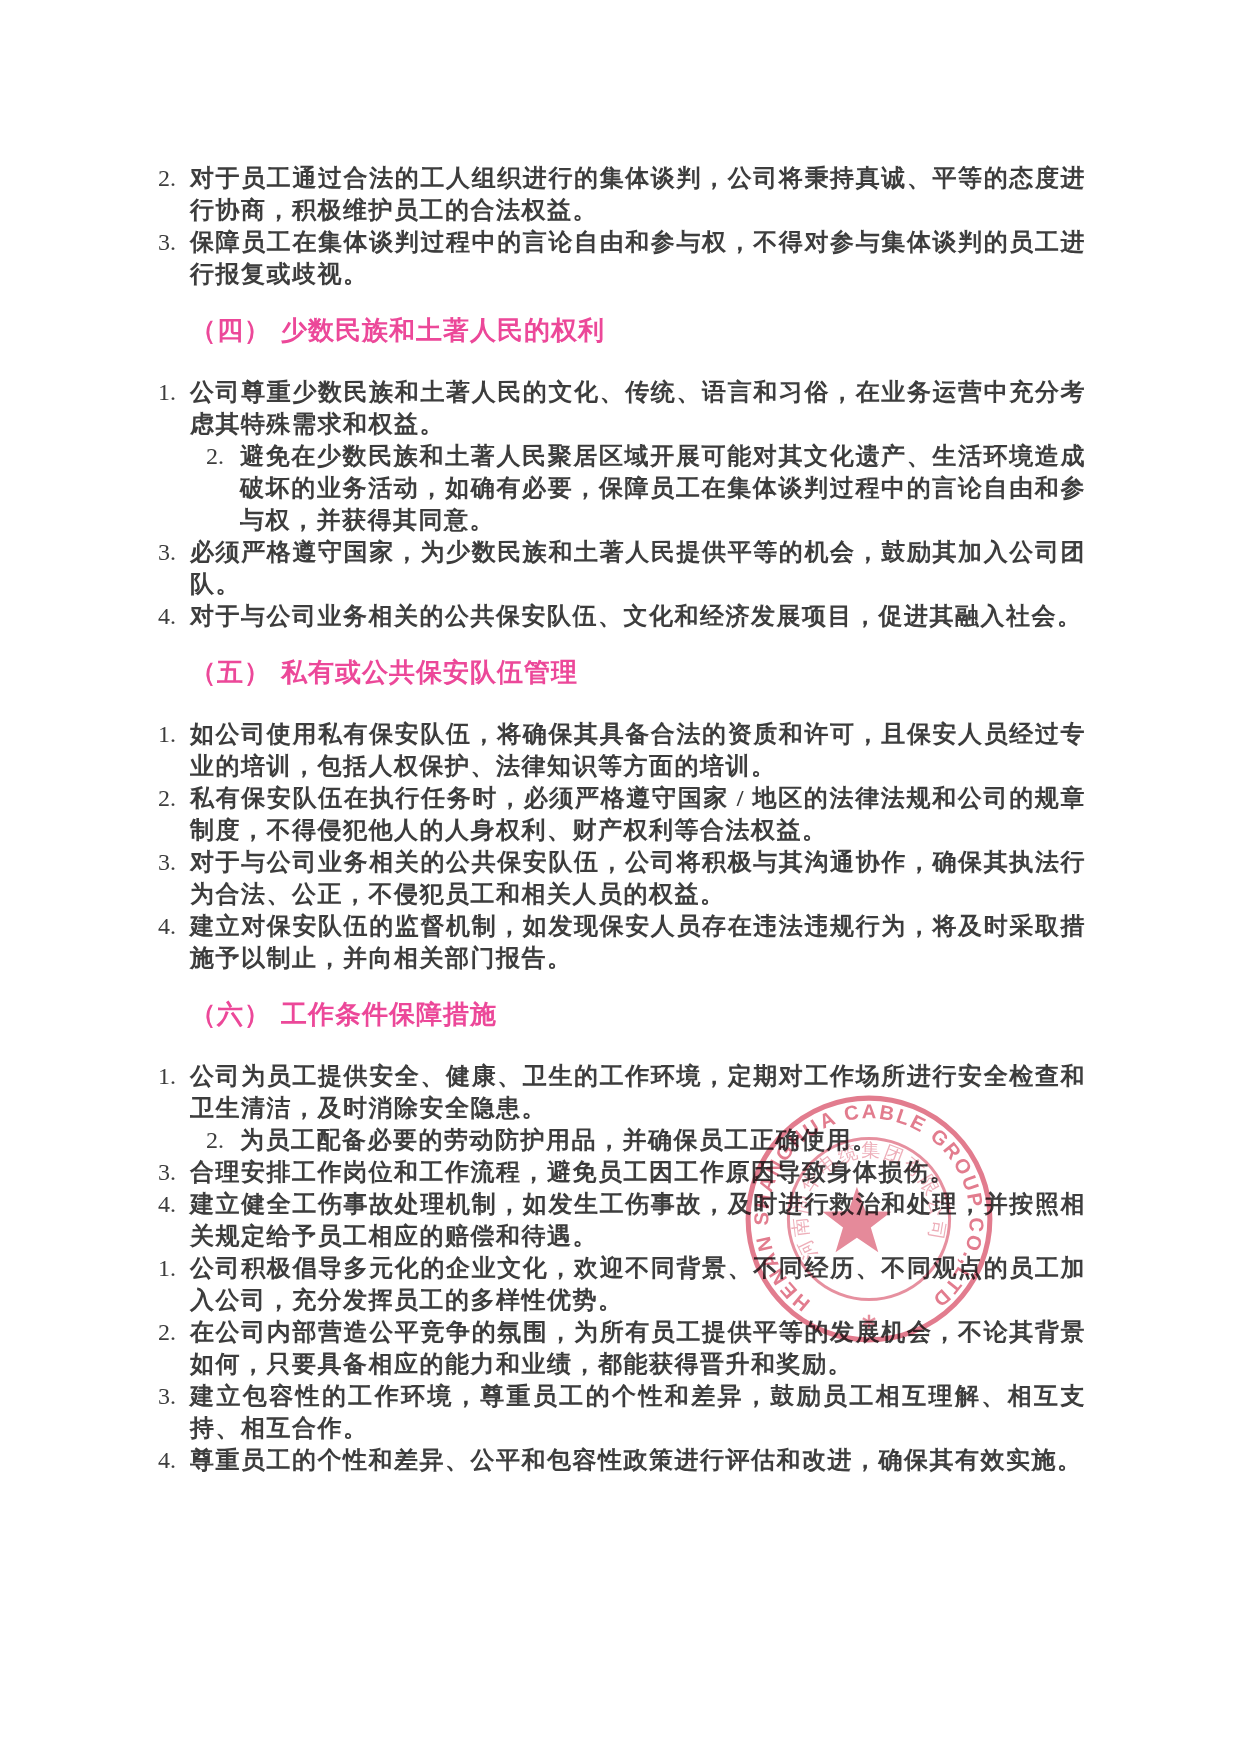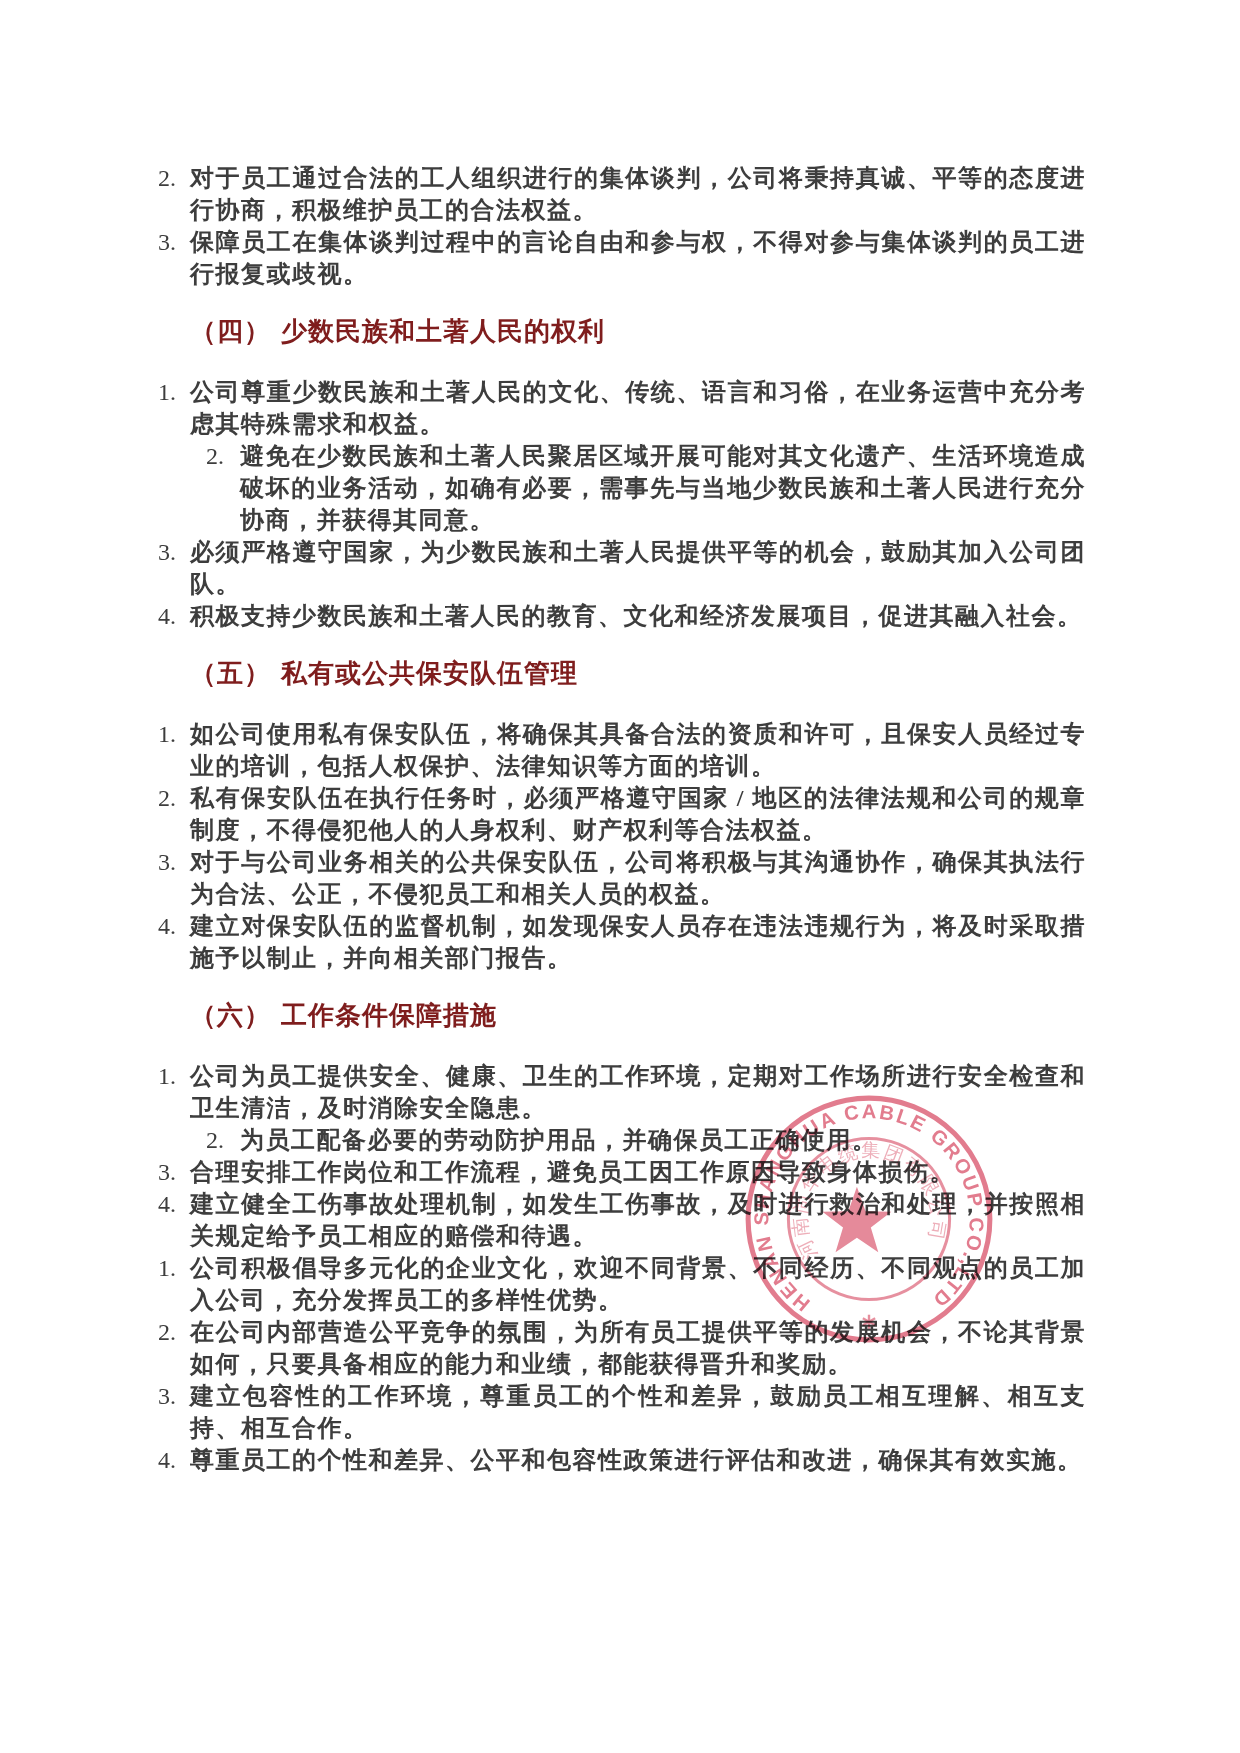--- a/index.html
+++ b/index.html
@@ -25,24 +25,24 @@
     text-align:justify;
   }
   .doc-item .marker{flex:none;width:32px;letter-spacing:0;}
   .doc-item .text{flex:1;font-weight:bold;}
   .doc-item.sub{margin-left:48px;}
   .doc-item.sub .marker{width:34px;}
   .doc-heading{
     font-size:26px;
     line-height:36px;
     font-weight:bold;
-    color:#7f1d1d;
+    color:#ec4899;
     letter-spacing:1px;
     margin:24px 0 26px 32px;
-    font-family:Liberation Serif, serif;
+    font-family:Liberation Mono, monospace;
   }
   .doc-heading .h-num{margin-right:10px;}
   .stamp{
     position:absolute;
     left:733px;top:1083px;
     width:272px;height:272px;
     mix-blend-mode:multiply;
     opacity:.82;
     pointer-events:none;
   }
@@ -62,29 +62,29 @@
         <span class="marker">3.</span>
         <span class="text">保障员工在集体谈判过程中的言论自由和参与权，不得对参与集体谈判的员工进行报复或歧视。</span>
       </div>
       <div class="doc-heading"><span class="h-num">（四）</span><span class="h-title">少数民族和土著人民的权利</span></div>
       <div class="doc-item">
         <span class="marker">1.</span>
         <span class="text">公司尊重少数民族和土著人民的文化、传统、语言和习俗，在业务运营中充分考虑其特殊需求和权益。</span>
       </div>
       <div class="doc-item sub">
         <span class="marker">2.</span>
-        <span class="text">避免在少数民族和土著人民聚居区域开展可能对其文化遗产、生活环境造成破坏的业务活动，如确有必要，需事先与当地少数民族和土著人民进行充分协商，并获得其同意。</span>
+        <span class="text">避免在少数民族和土著人民聚居区域开展可能对其文化遗产、生活环境造成破坏的业务活动，如确有必要，保障员工在集体谈判过程中的言论自由和参与权，并获得其同意。</span>
       </div>
       <div class="doc-item">
         <span class="marker">3.</span>
         <span class="text">必须严格遵守国家，为少数民族和土著人民提供平等的机会，鼓励其加入公司团队。</span>
       </div>
       <div class="doc-item">
         <span class="marker">4.</span>
-        <span class="text">积极支持少数民族和土著人民的教育、文化和经济发展项目，促进其融入社会。</span>
+        <span class="text">对于与公司业务相关的公共保安队伍、文化和经济发展项目，促进其融入社会。</span>
       </div>
       <div class="doc-heading"><span class="h-num">（五）</span><span class="h-title">私有或公共保安队伍管理</span></div>
       <div class="doc-item">
         <span class="marker">1.</span>
         <span class="text">如公司使用私有保安队伍，将确保其具备合法的资质和许可，且保安人员经过专业的培训，包括人权保护、法律知识等方面的培训。</span>
       </div>
       <div class="doc-item">
         <span class="marker">2.</span>
         <span class="text">私有保安队伍在执行任务时，必须严格遵守国家 / 地区的法律法规和公司的规章制度，不得侵犯他人的人身权利、财产权利等合法权益。</span>
       </div>

